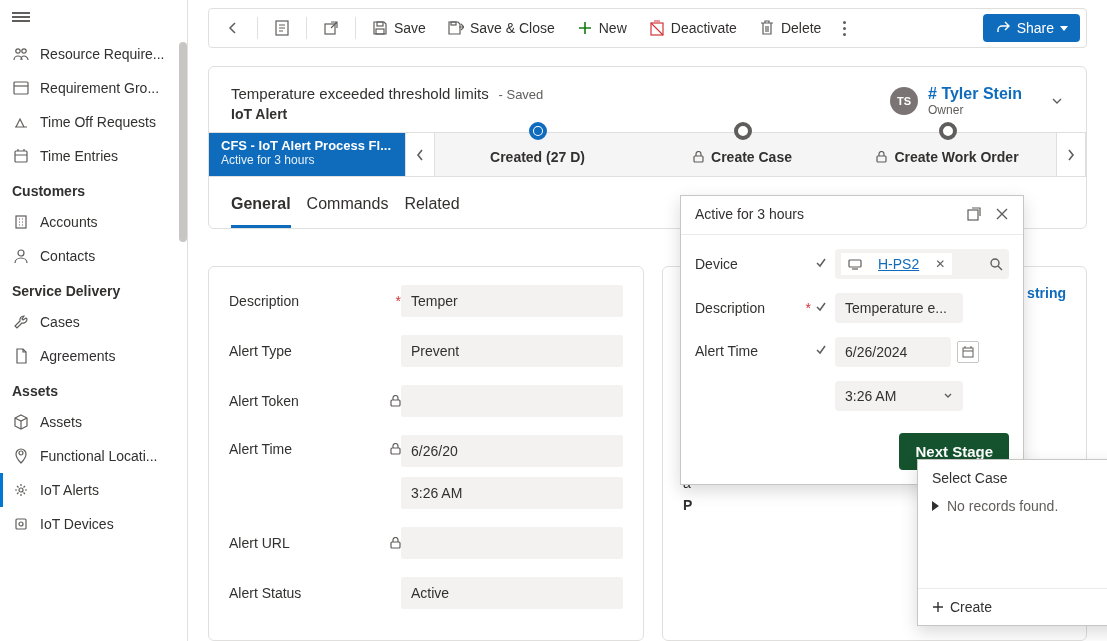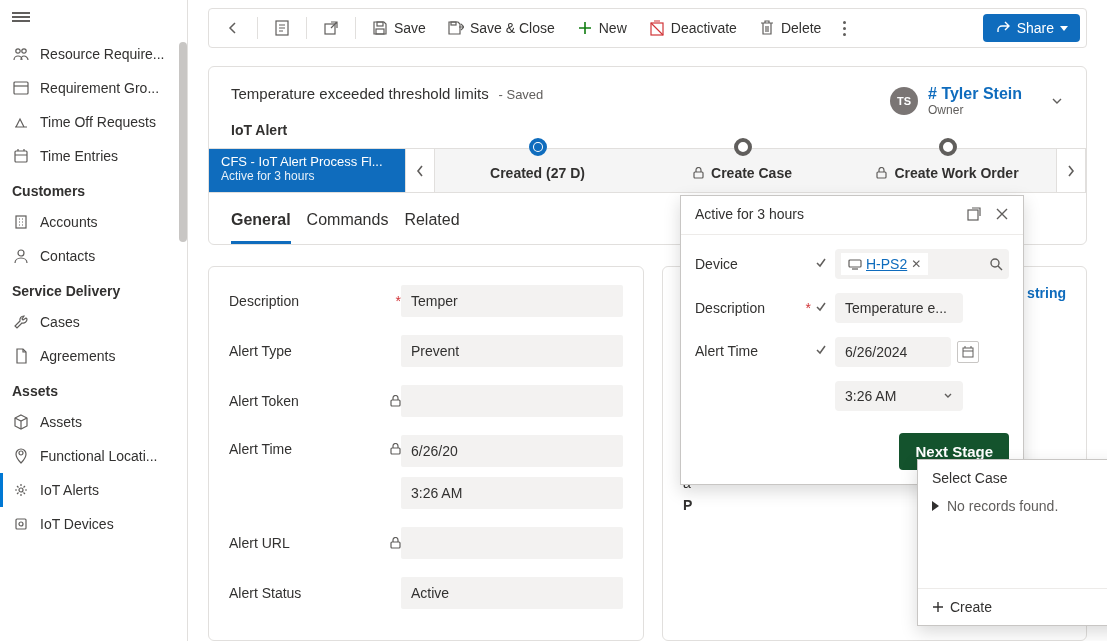--- a/index.html
+++ b/index.html
@@ -26,30 +26,30 @@
   .share-btn { display: inline-flex; align-items: center; gap: 6px; background: #0f6cbd; color: #fff; padding: 6px 12px; border-radius: 4px; cursor: pointer; }
   .chev-down { width: 0; height: 0; border-left: 4px solid transparent; border-right: 4px solid transparent; border-top: 5px solid currentColor; }
   .more-dots { display: flex; flex-direction: column; gap: 3px; }
   .more-dots span { width: 3px; height: 3px; background: #605e5c; border-radius: 50%; }
 
   
   .main-header { position: absolute; top: 66px; left: 208px; right: 20px; background: #fff; border: 1px solid #e1dfdd; border-radius: 6px; }
   .header-top { display: flex; align-items: flex-start; padding: 18px 22px 10px; }
   .title-block .page-title { font-size: 15px; font-weight: 400; display: inline; }
   .saved { font-size: 13px; color: #605e5c; margin-left: 6px; }
-  .subtitle { font-size: 14px; font-weight: 600; margin-top: 20px; }
+  .subtitle { font-size: 14px; font-weight: 600; margin-top: 4px; }
   .owner-block { margin-left: auto; display: flex; align-items: center; gap: 10px; }
   .avatar { width: 28px; height: 28px; border-radius: 50%; background: #7a7574; color: #fff; font-size: 11px; font-weight: 600; display: flex; align-items: center; justify-content: center; position: relative; margin-left: 14px; }
   .owner-link { color: #0f6cbd; font-weight: 600; font-size: 16px; }
   .owner-role { font-size: 12px; color: #605e5c; }
 
   
   .process { display: flex; align-items: stretch; background: #f5f5f5; border-top: 1px solid #e1dfdd; border-bottom: 1px solid #e1dfdd; height: 45px; position: relative; }
   .process-card { background: #0f6cbd; color: #fff; width: 196px; padding: 5px 12px; font-size: 13px; }
-  .process-card .pname { font-weight: 400; white-space: nowrap; overflow: hidden; text-overflow: ellipsis; }
+  .process-card .pname { font-weight: 700; white-space: nowrap; overflow: hidden; text-overflow: ellipsis; }
   .process-card .pdur { font-size: 12px; opacity: .9; }
   .chev-cell { width: 30px; display: flex; align-items: center; justify-content: center; background: #fff; border-left: 1px solid #e1dfdd; border-right: 1px solid #e1dfdd; cursor: pointer; }
   .chev-cell.right { margin-left: auto; }
   .stage { flex: 0 0 auto; width: 205px; display: flex; flex-direction: column; align-items: center; justify-content: flex-start; position: relative; padding-top: 2px; }
   .stage .ring { width: 18px; height: 18px; border-radius: 50%; border: 4px solid #605e5c; position: absolute; top: -11px; background: #fff; }
   .stage.active .ring { border-color: #0f6cbd; width: 18px; height: 18px; }
   .stage.active .ring::after { content: ""; width: 8px; height: 8px; background: #0f6cbd; border-radius: 50%; position: absolute; left: 50%; top: 50%; transform: translate(-50%,-50%); }
   .stage-label { margin-top: 14px; font-size: 14px; font-weight: 600; display: flex; align-items: center; gap: 6px; }
   .lock { width: 12px; height: 12px; color: #605e5c; }
 
@@ -80,21 +80,21 @@
   .fly-head { display: flex; align-items: center; padding: 10px 14px 12px; border-bottom: 1px solid #edebe9; }
   .fly-title { font-size: 14px; }
   .fly-icons { margin-left: auto; display: flex; gap: 14px; }
   .fly-icons span { cursor: pointer; color: #605e5c; }
   .fly-body { padding: 14px; }
   .fly-row { display: flex; align-items: center; margin-bottom: 14px; }
   .fly-label { width: 140px; font-size: 14px; display:flex; align-items:center; gap:4px;}
   .fly-val { flex: 1; }
   .chk { width: 14px; height: 14px; color:#605e5c; margin-right:6px;}
   .lookup { background: #f3f2f1; border-radius: 4px; display: flex; align-items: center; padding: 4px 6px; gap: 6px; position: relative; }
-  .token { display: inline-flex; align-items: center; gap: 4px; background: #fff; border: 1px solid transparent; border-radius: 0; padding: 2px 6px; }
+  .token { display: inline-flex; align-items: center; gap: 16px; background: #fff; border: 1px solid transparent; border-radius: 0; padding: 2px 6px; }
   .token a { color: #0f6cbd; text-decoration: underline; font-size: 14px; }
   .token .x { color: #605e5c; cursor: pointer; font-size: 12px; }
   .lookup .search { margin-left: auto; color: #605e5c; cursor: pointer; }
   .input-like { background: #f3f2f1; border-radius: 4px; padding: 7px 10px; font-size: 14px; white-space: nowrap; overflow: hidden; text-overflow: ellipsis; width: 128px; }
   .date-wrap { display:flex; gap:6px; }
   .date-wrap .cal { color:#605e5c; align-self:center; cursor:pointer; border:1px solid #c8c6c4; border-radius:2px; padding:4px; font-size:12px;}
   .time-like { background:#f3f2f1; border-radius:4px; padding:7px 10px; font-size:14px; width:128px; display:flex; align-items:center; }
   .time-like .chev { margin-left:auto; color:#605e5c; }
   .next-btn { margin-top: 8px; margin-left: auto; background:#14532d; color:#fff; padding:10px 16px; border-radius:4px; font-size:15px; font-weight:600; cursor:pointer; display:inline-block; float:right; }
   .fly-body::after { content:""; display:block; clear:both; }

